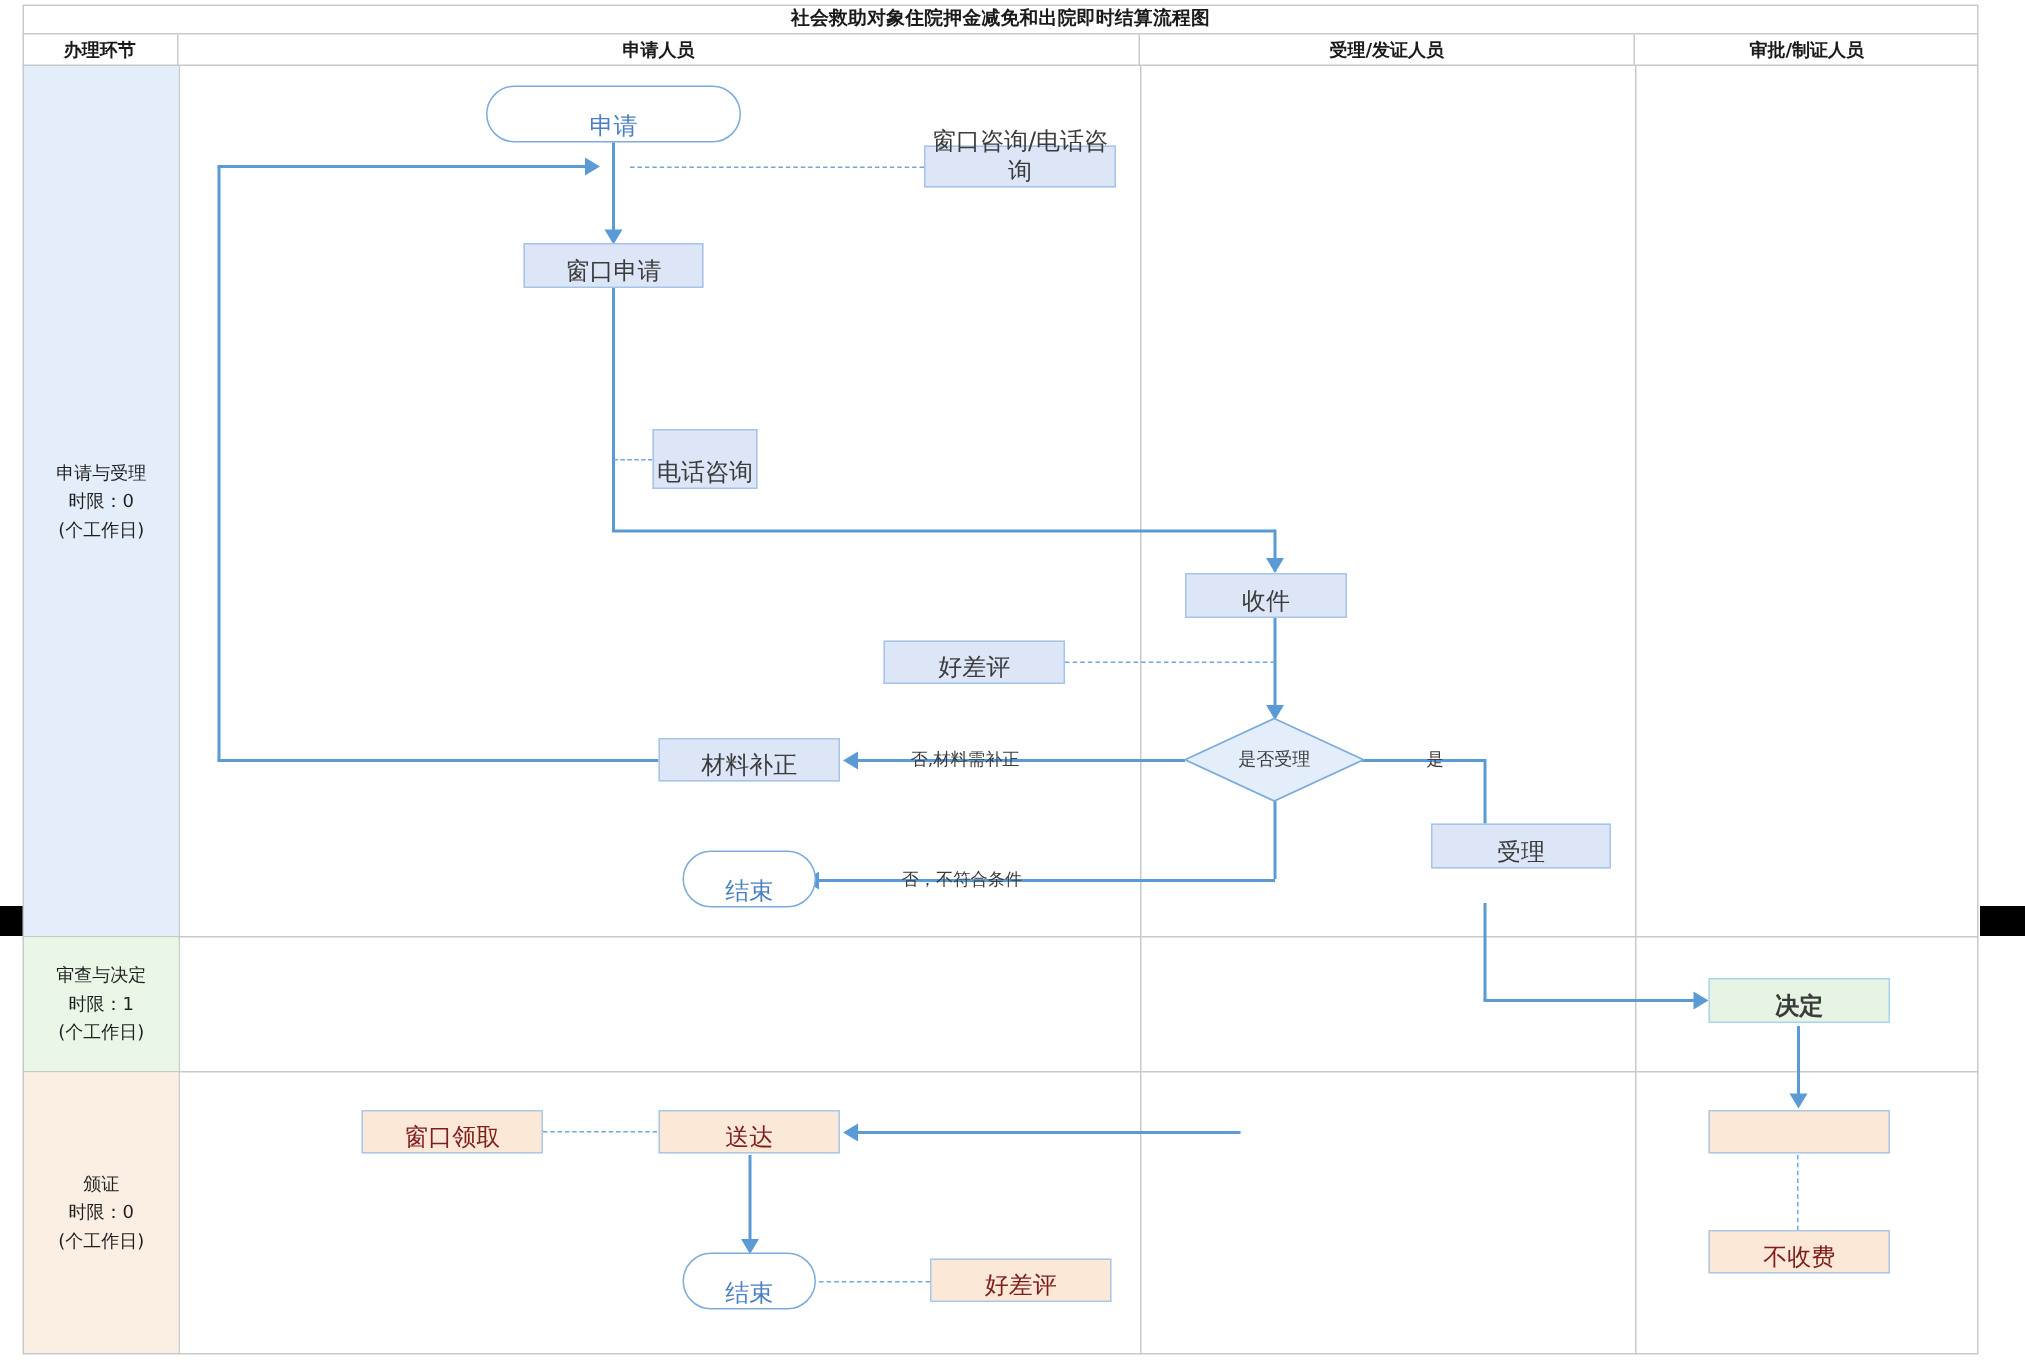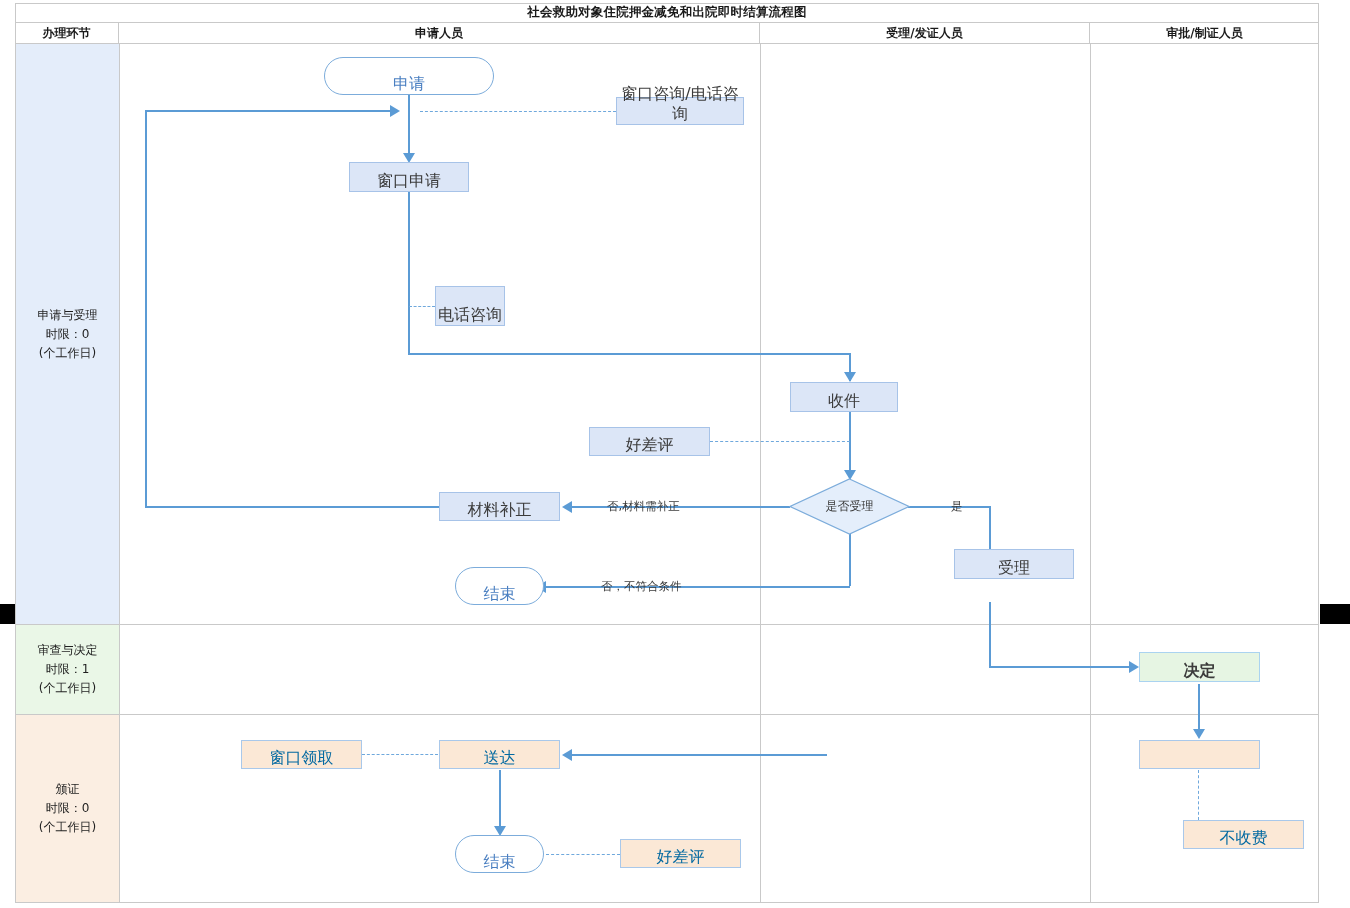--- a/index.html
+++ b/index.html
@@ -117,21 +117,21 @@
     color: #3b3b3b;
   }
   .rect-green {
     background: #e6f5e3;
     border: 1px solid #aad3f0;
     color: #3b3b3b;
   }
   .rect-peach {
     background: #fbe8d6;
     border: 1px solid #a9c8ea;
-    color: #0369a1;
+    color: #7f1d1d;
   }
   .terminator {
     background: #ffffff;
     border: 1px solid #7cacdb;
     border-radius: 26px;
     color: #4a7fc1;
   }
   .diamond-wrap {
     position: absolute;
   }
@@ -342,21 +342,21 @@
 
   <div class="node rect-peach" style="left:439px;top:740px;width:121px;height:29px;">
     <span>送达</span>
   </div>
 
   <div class="node rect-peach" style="left:1139px;top:740px;width:121px;height:29px;">
     <span></span>
   </div>
 
 
-  <div class="node rect-peach" style="left:1139px;top:820px;width:121px;height:29px;margin-left:44px;">
+  <div class="node rect-peach" style="left:1139px;top:820px;width:121px;height:29px;">
     <span>不收费</span>
   </div>
 
   <div class="node terminator" style="left:455px;top:835px;width:89px;height:38px;">
     <span>结束</span>
   </div>
 
   <div class="node rect-peach" style="left:620px;top:839px;width:121px;height:29px;">
     <span>好差评</span>
   </div>

